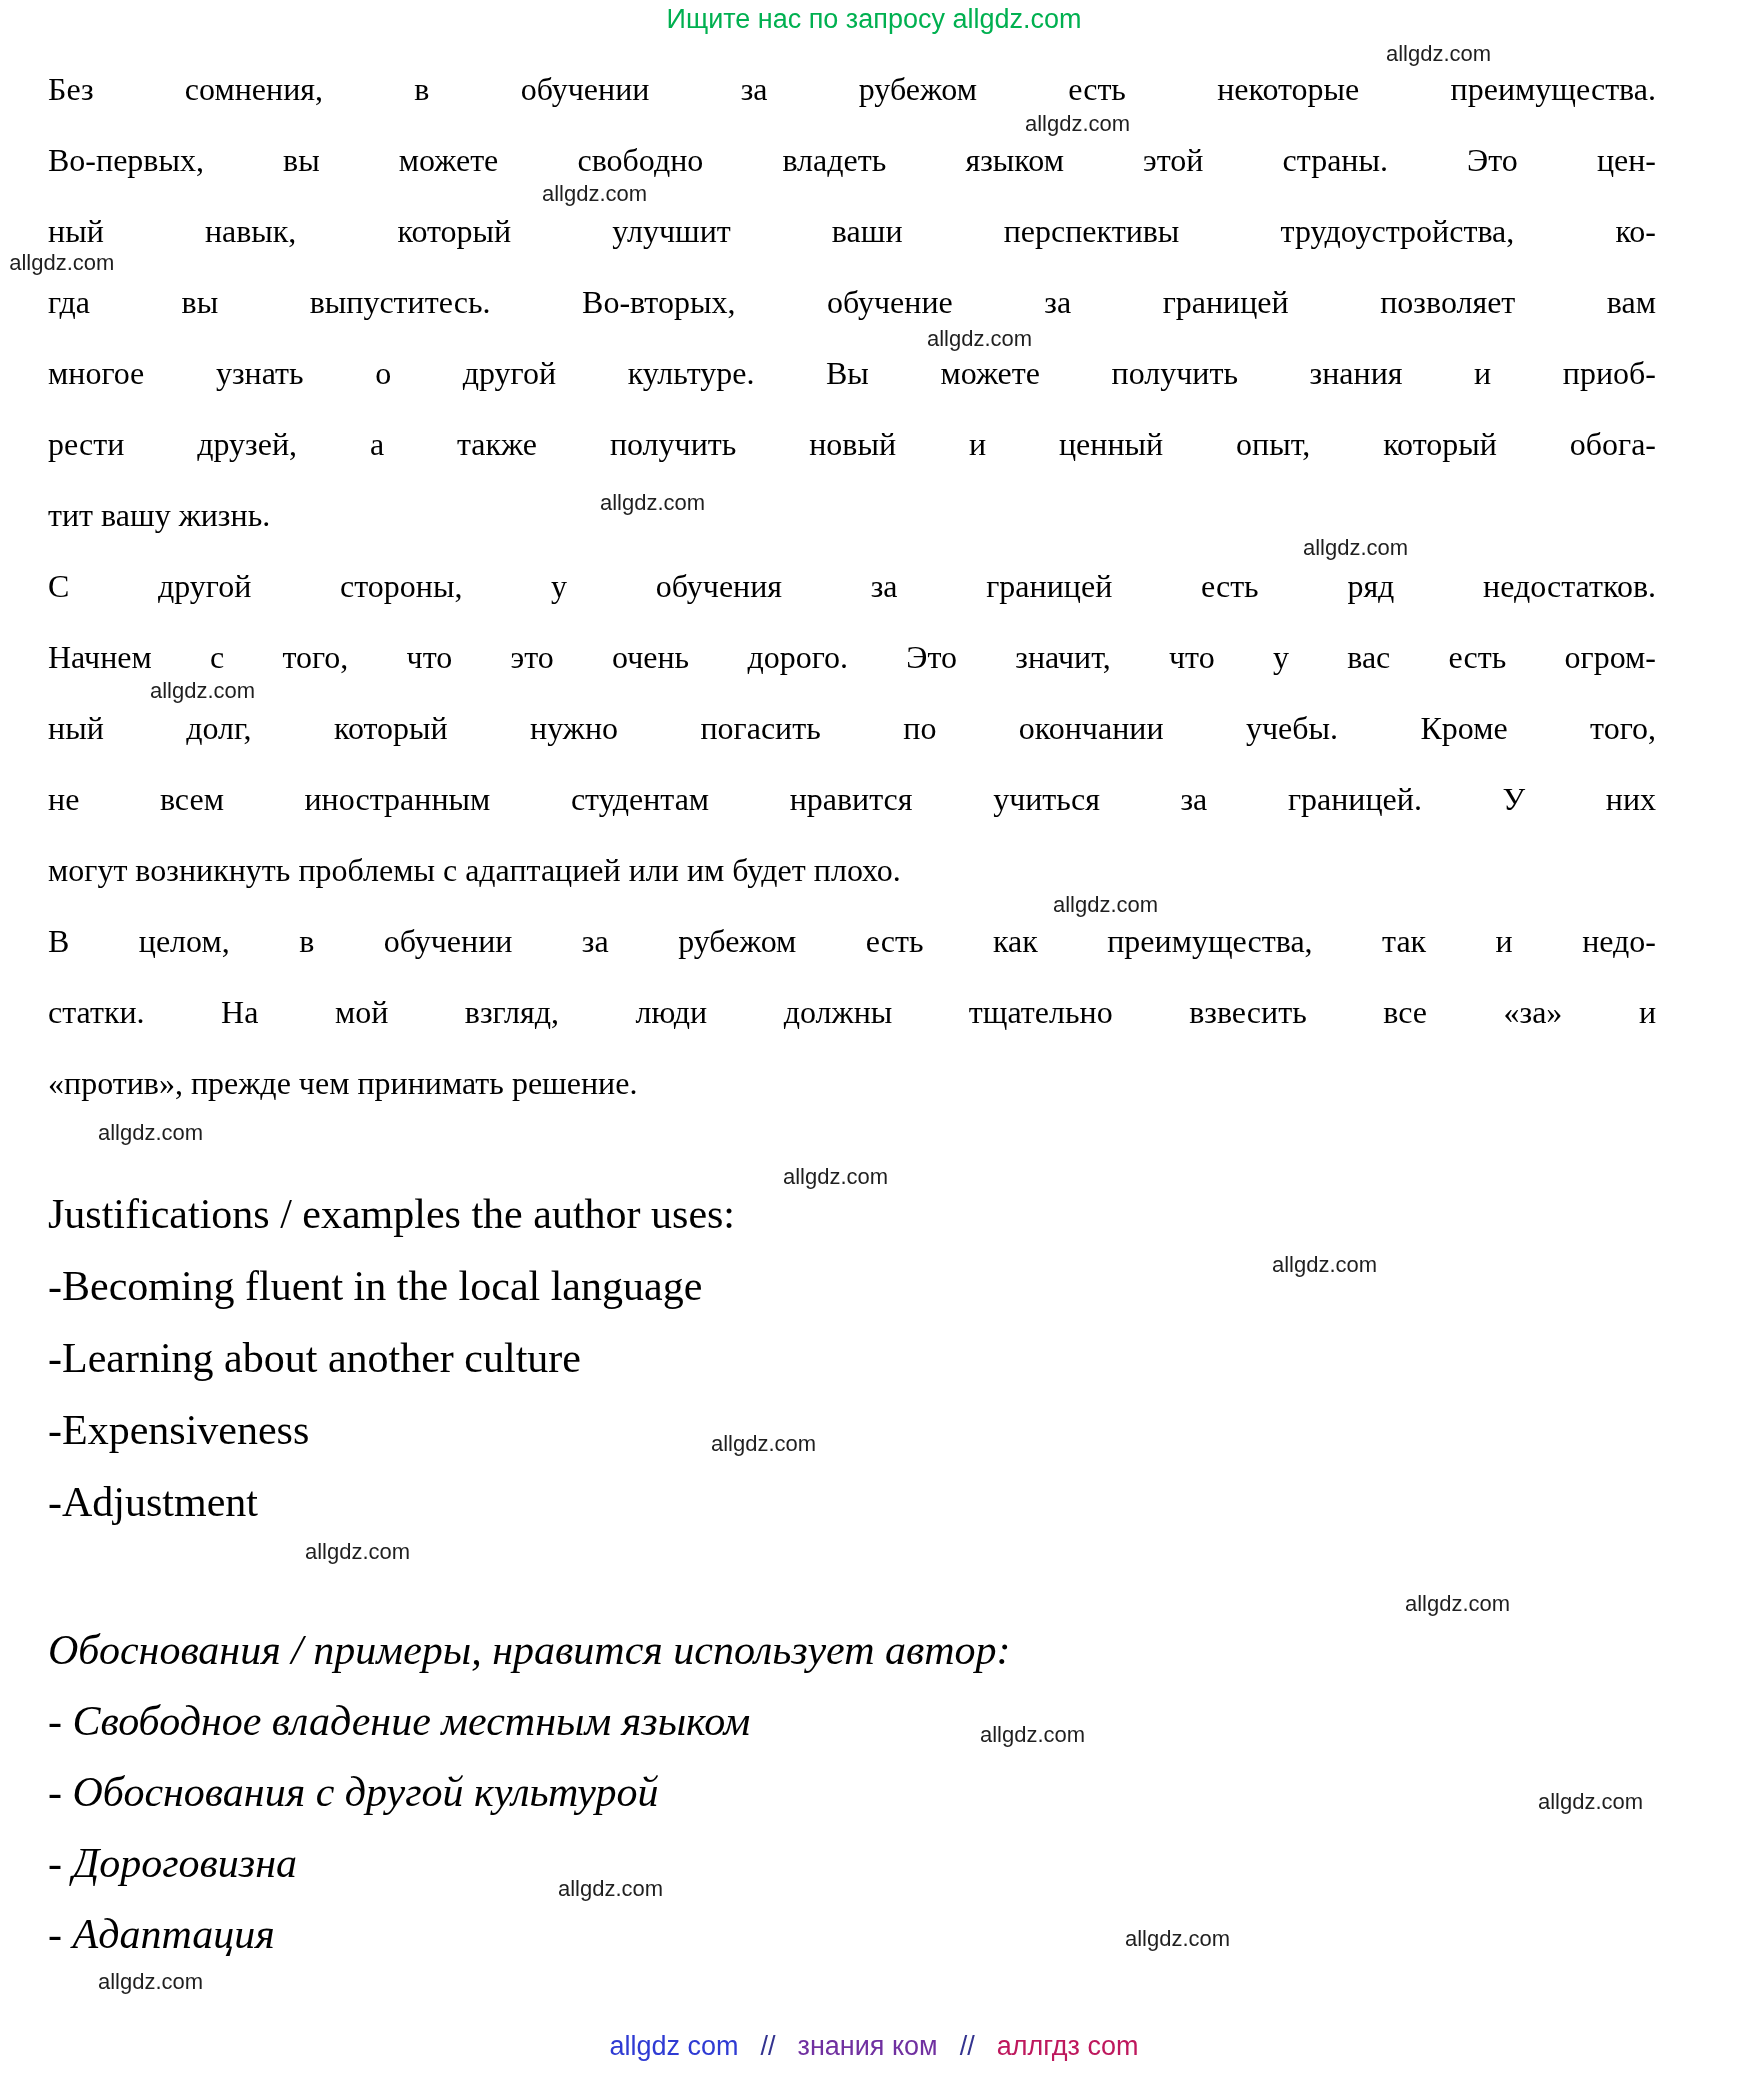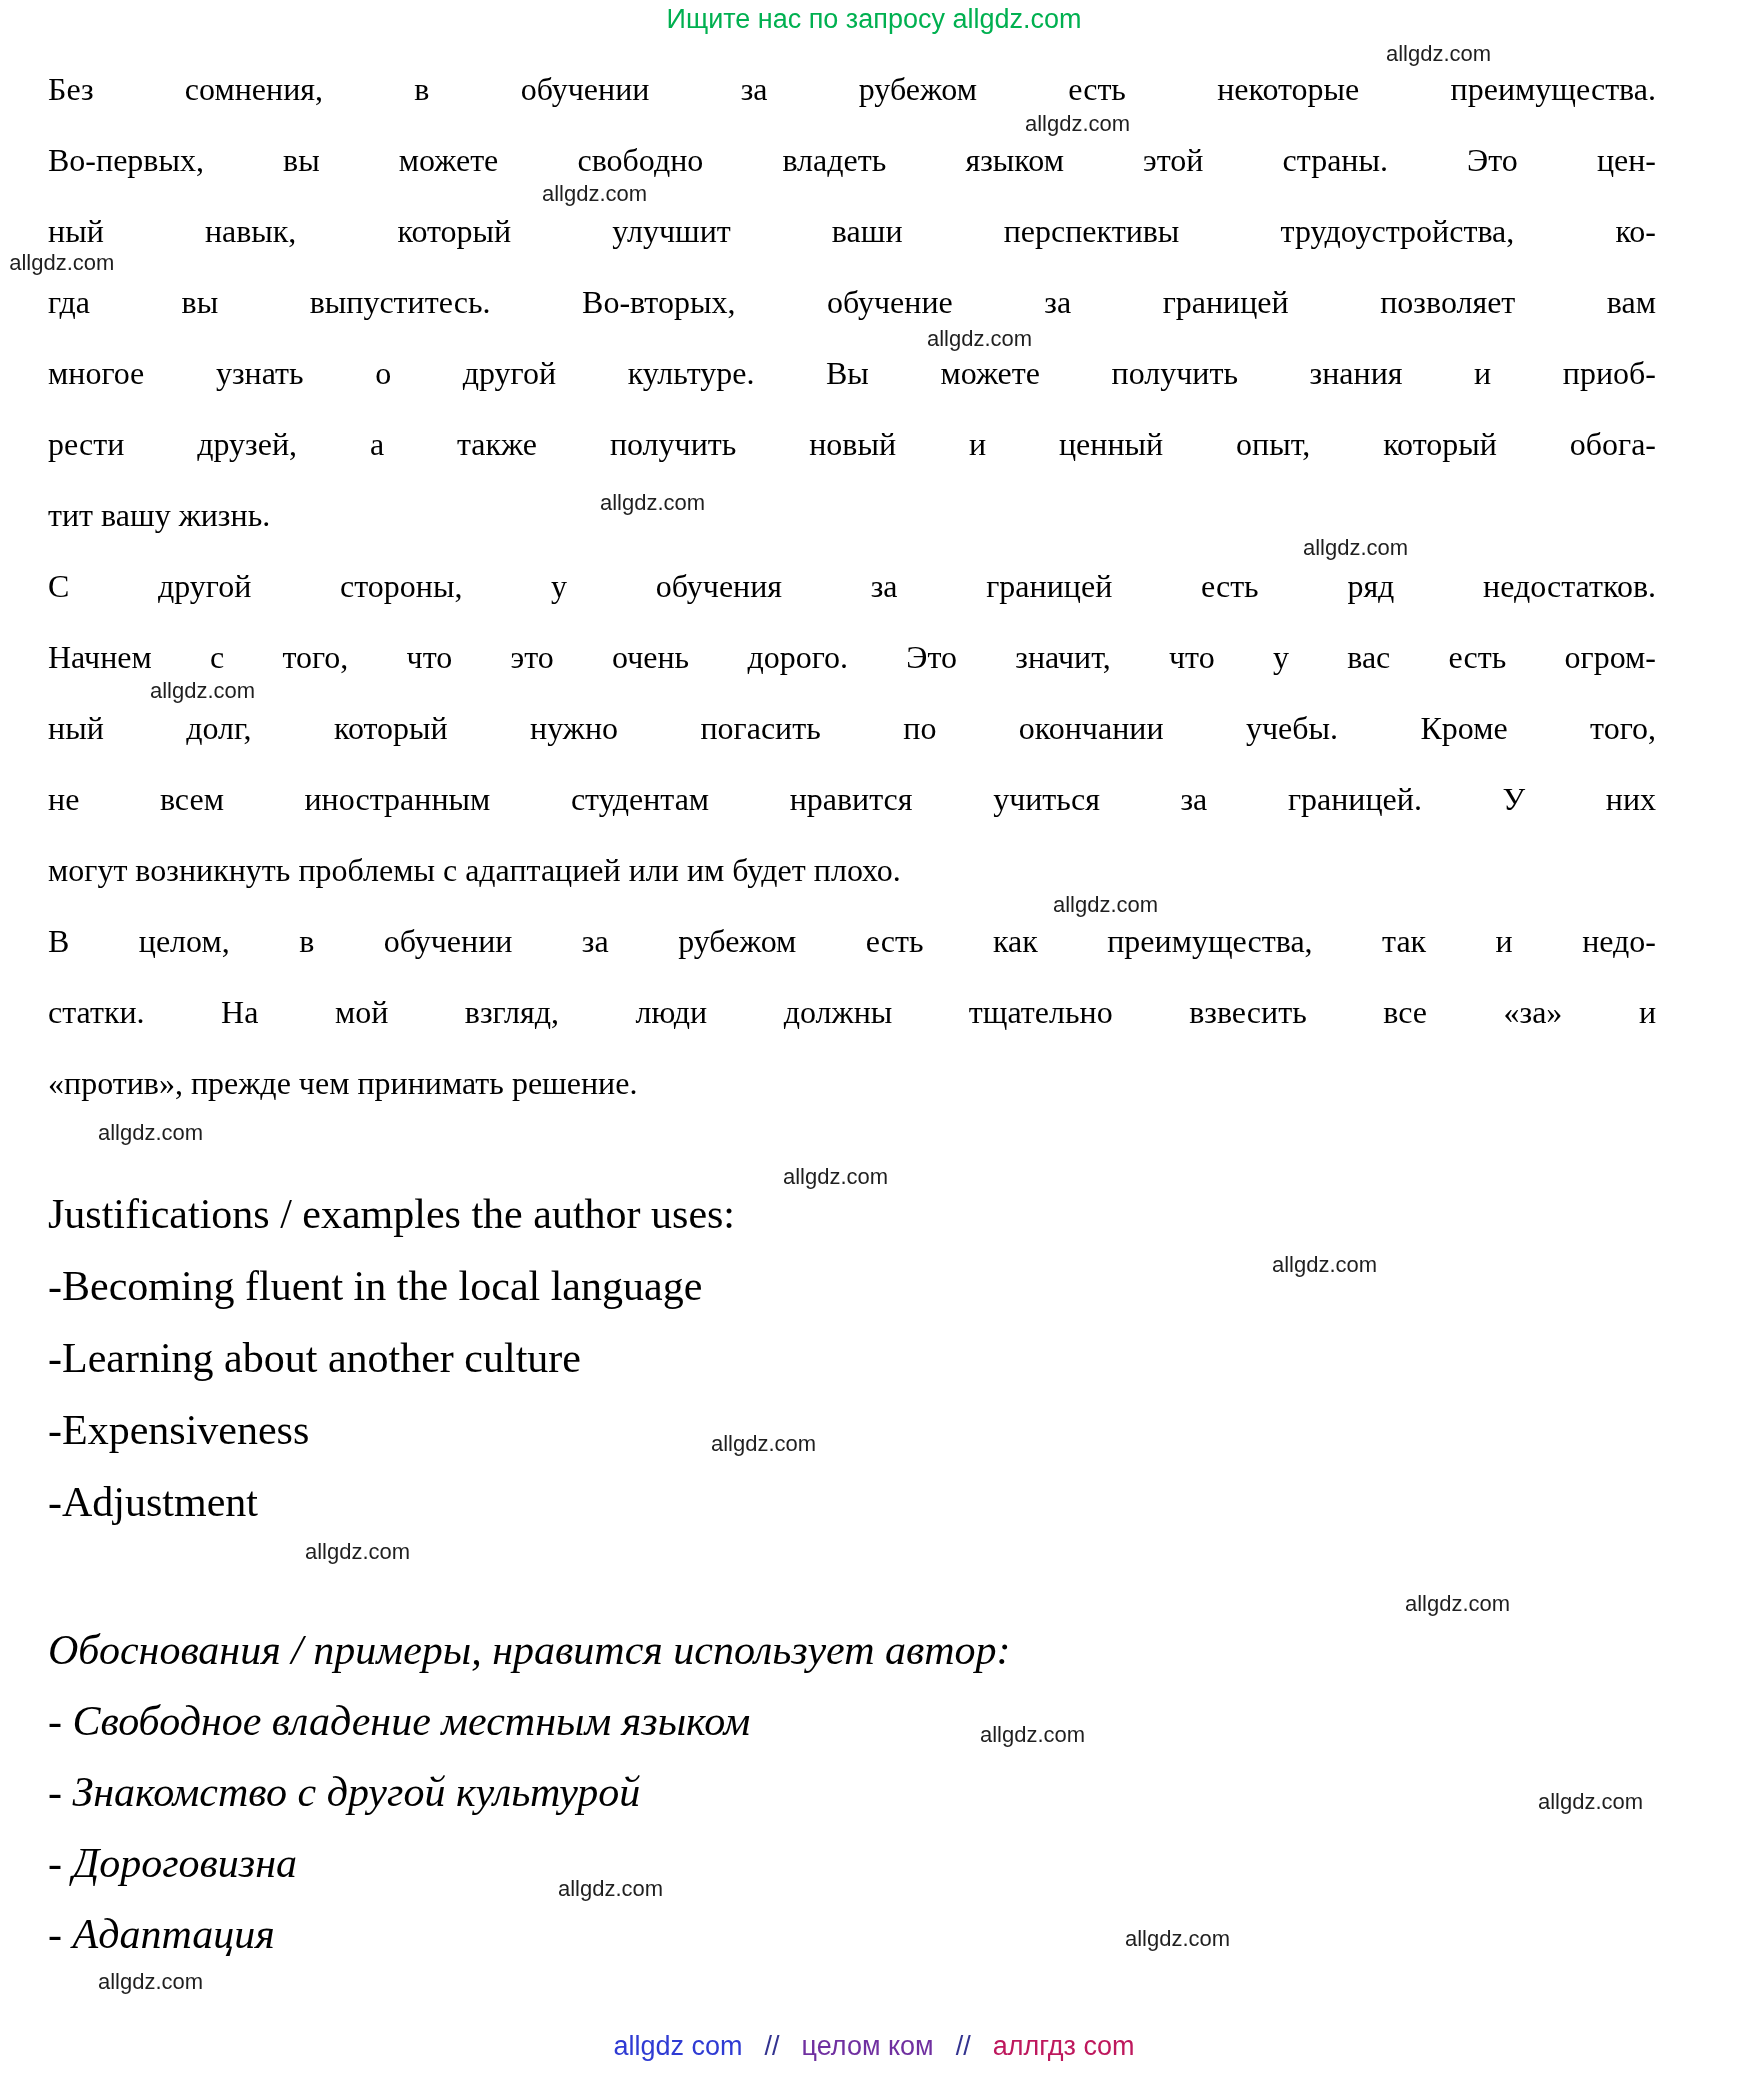--- a/index.html
+++ b/index.html
@@ -117,27 +117,27 @@
         <div class="list-item">-Learning about another culture</div>
         <div class="list-item">-Expensiveness</div>
         <div class="list-item">-Adjustment</div>
       </div>
   </div>
 
   <div class="list russian" id="russian-list">
     <div class="list-title">Обоснования / примеры, нравится использует автор:</div>
     <div id="russian-items">
         <div class="list-item">- Свободное владение местным языком</div>
-        <div class="list-item">- Знакомство с другой культурой</div>
+        <div class="list-item">- Обоснования с другой культурой</div>
         <div class="list-item">- Дороговизна</div>
         <div class="list-item">- Адаптация</div>
       </div>
   </div>
 
-  <div class="footer" id="footer"><span style="color: rgb(47, 59, 211);">allgdz com</span><span style="color: rgb(51, 51, 143);">//</span><span style="color: rgb(112, 48, 160);">целом ком</span><span style="color: rgb(51, 51, 143);">//</span><span style="color: #be185d;">аллгдз com</span></div>
+  <div class="footer" id="footer"><span style="color: rgb(47, 59, 211);">allgdz com</span><span style="color: rgb(51, 51, 143);">//</span><span style="color: rgb(112, 48, 160);">знания ком</span><span style="color: rgb(51, 51, 143);">//</span><span style="color: #be185d;">аллгдз com</span></div>
 
   <div class="watermark-layer" id="watermark-layer">
       <span class="watermark" style="left: 1386px; top: 41px; color: rgb(31, 31, 31);">allgdz.com</span>
       <span class="watermark" style="left: 1025px; top: 111px; color: rgb(31, 31, 31);">allgdz.com</span>
       <span class="watermark" style="left: 542px; top: 181px; color: rgb(31, 31, 31);">allgdz.com</span>
       <span class="watermark" style="left: 9.2px; top: 250px; color: rgb(31, 31, 31);">allgdz.com</span>
       <span class="watermark" style="left: 927px; top: 326px; color: rgb(31, 31, 31);">allgdz.com</span>
       <span class="watermark" style="left: 600px; top: 490px; color: rgb(31, 31, 31);">allgdz.com</span>
       <span class="watermark" style="left: 1303px; top: 535px; color: rgb(31, 31, 31);">allgdz.com</span>
       <span class="watermark" style="left: 150px; top: 678px; color: rgb(31, 31, 31);">allgdz.com</span>

